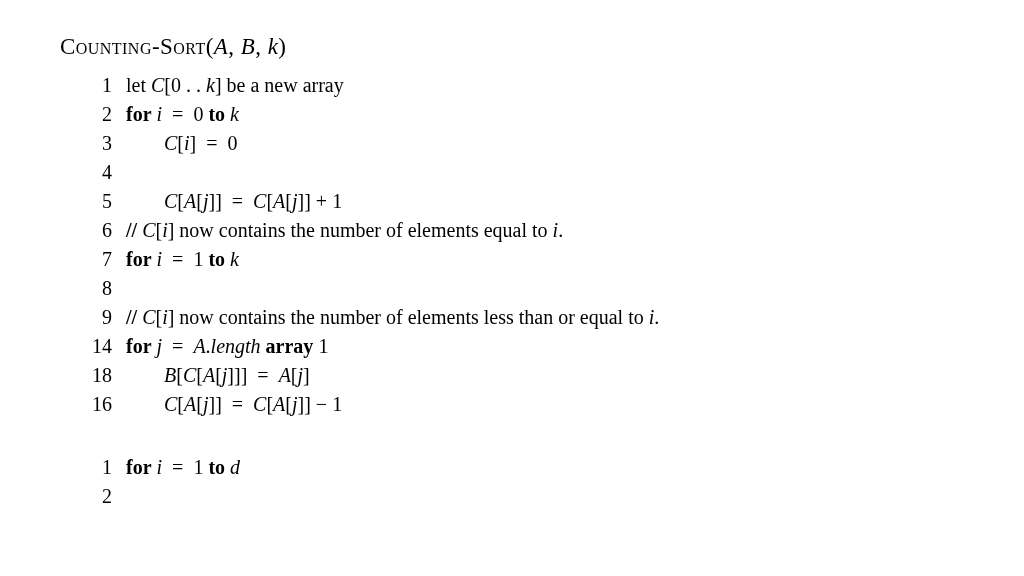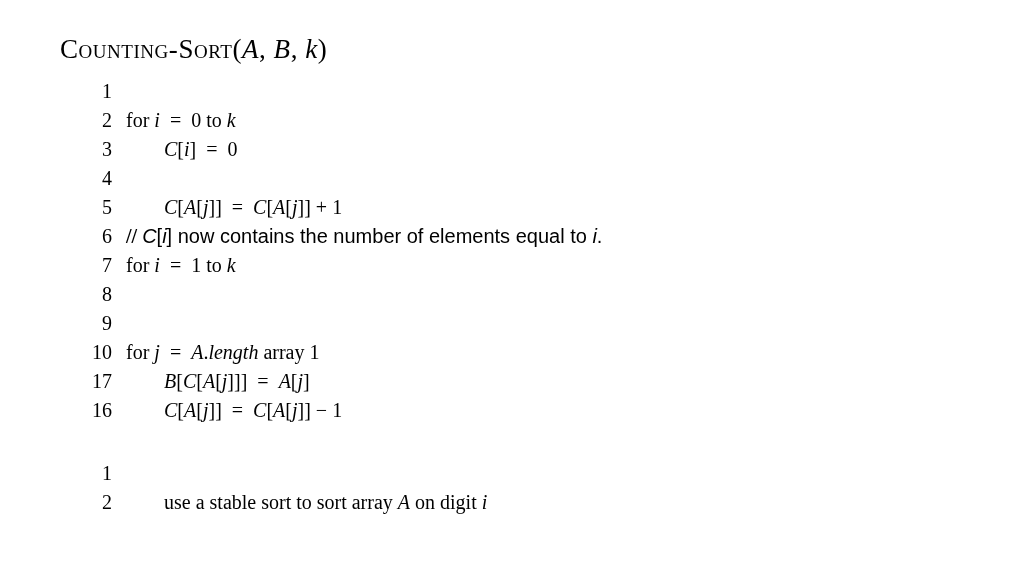--- a/index.html
+++ b/index.html
@@ -8,50 +8,51 @@
     background:#fff;
     font-family:"Times New Roman",Times,serif;
     color:#000;
     font-size:20px;
     line-height:1.45;
   }
   .page{padding:30px 0 0 60px}
   .algo-title{
     font-variant:small-caps;
     letter-spacing:.02em;
-    font-size:27px;
+    font-size:23px;
     margin:0 0 8px 0;
   }
   .algo-title .params{font-variant:normal}
   .code{margin:0 0 34px 18px}
   .line{display:flex;align-items:baseline}
   .ln{
     width:34px;
     text-align:right;
     padding-right:14px;
     font-family:"Times New Roman",serif;
   }
   .stmt{white-space:pre}
   .ind1{padding-left:38px}
-  .kw{font-weight:normal}
+  .kw{font-weight:bold}
   .it{font-style:italic}
   .sl{font-weight:bold}
-  .cm{font-family:Liberation Sans, sans-serif}
+  .cm{font-family:Liberation Serif, serif}
 </style>
 </head>
 <body>
 
 <div class="page">
 
   <div class="algo-title">
     <span>Counting-Sort</span><span class="params">(<span class="it">A</span>, <span class="it">B</span>, <span class="it">k</span>)</span>
   </div>
   <div class="code" id="code1">
       <div class="line">
         <span class="ln">1</span>
+        <span class="stmt">let <span class="it">C</span>[0 . . <span class="it">k</span>] be a new array</span>
       </div>
       <div class="line">
         <span class="ln">2</span>
         <span class="stmt"><span class="kw">for</span> <span class="it">i</span>  =  0 <span class="kw">to</span> <span class="it">k</span></span>
       </div>
       <div class="line">
         <span class="ln">3</span>
         <span class="stmt ind1"><span class="it">C</span>[<span class="it">i</span>]  =  0</span>
       </div>
       <div class="line">
@@ -67,38 +68,39 @@
       </div>
       <div class="line">
         <span class="ln">7</span>
         <span class="stmt"><span class="kw">for</span> <span class="it">i</span>  =  1 <span class="kw">to</span> <span class="it">k</span></span>
       </div>
       <div class="line">
         <span class="ln">8</span>
       </div>
       <div class="line">
         <span class="ln">9</span>
+        <span class="stmt"><span class="sl">//</span> <span class="cm"><span class="it">C</span>[<span class="it">i</span>] now contains the number of elements less than or equal to <span class="it">i</span>.</span></span>
       </div>
       <div class="line">
-        <span class="ln">10</span>
+        <span class="ln">14</span>
         <span class="stmt"><span class="kw">for</span> <span class="it">j</span>  =  <span class="it">A</span>.<span class="it">length</span> <span class="kw">array</span> 1</span>
       </div>
       <div class="line">
-        <span class="ln">17</span>
+        <span class="ln">18</span>
         <span class="stmt ind1"><span class="it">B</span>[<span class="it">C</span>[<span class="it">A</span>[<span class="it">j</span>]]]  =  <span class="it">A</span>[<span class="it">j</span>]</span>
       </div>
       <div class="line">
         <span class="ln">16</span>
         <span class="stmt ind1"><span class="it">C</span>[<span class="it">A</span>[<span class="it">j</span>]]  =  <span class="it">C</span>[<span class="it">A</span>[<span class="it">j</span>]] − 1</span>
       </div>
     </div>
 
   <div class="code" id="code2">
       <div class="line">
         <span class="ln">1</span>
+        <span class="stmt"><span class="kw">for</span> <span class="it">i</span>  =  1 <span class="kw">to</span> <span class="it">d</span></span>
       </div>
       <div class="line">
         <span class="ln">2</span>
-        <span class="stmt ind1">use a stable sort to sort array <span class="it">A</span> on digit <span class="it">i</span></span>
       </div>
     </div>
 
 </div>
 
 </body></html>

